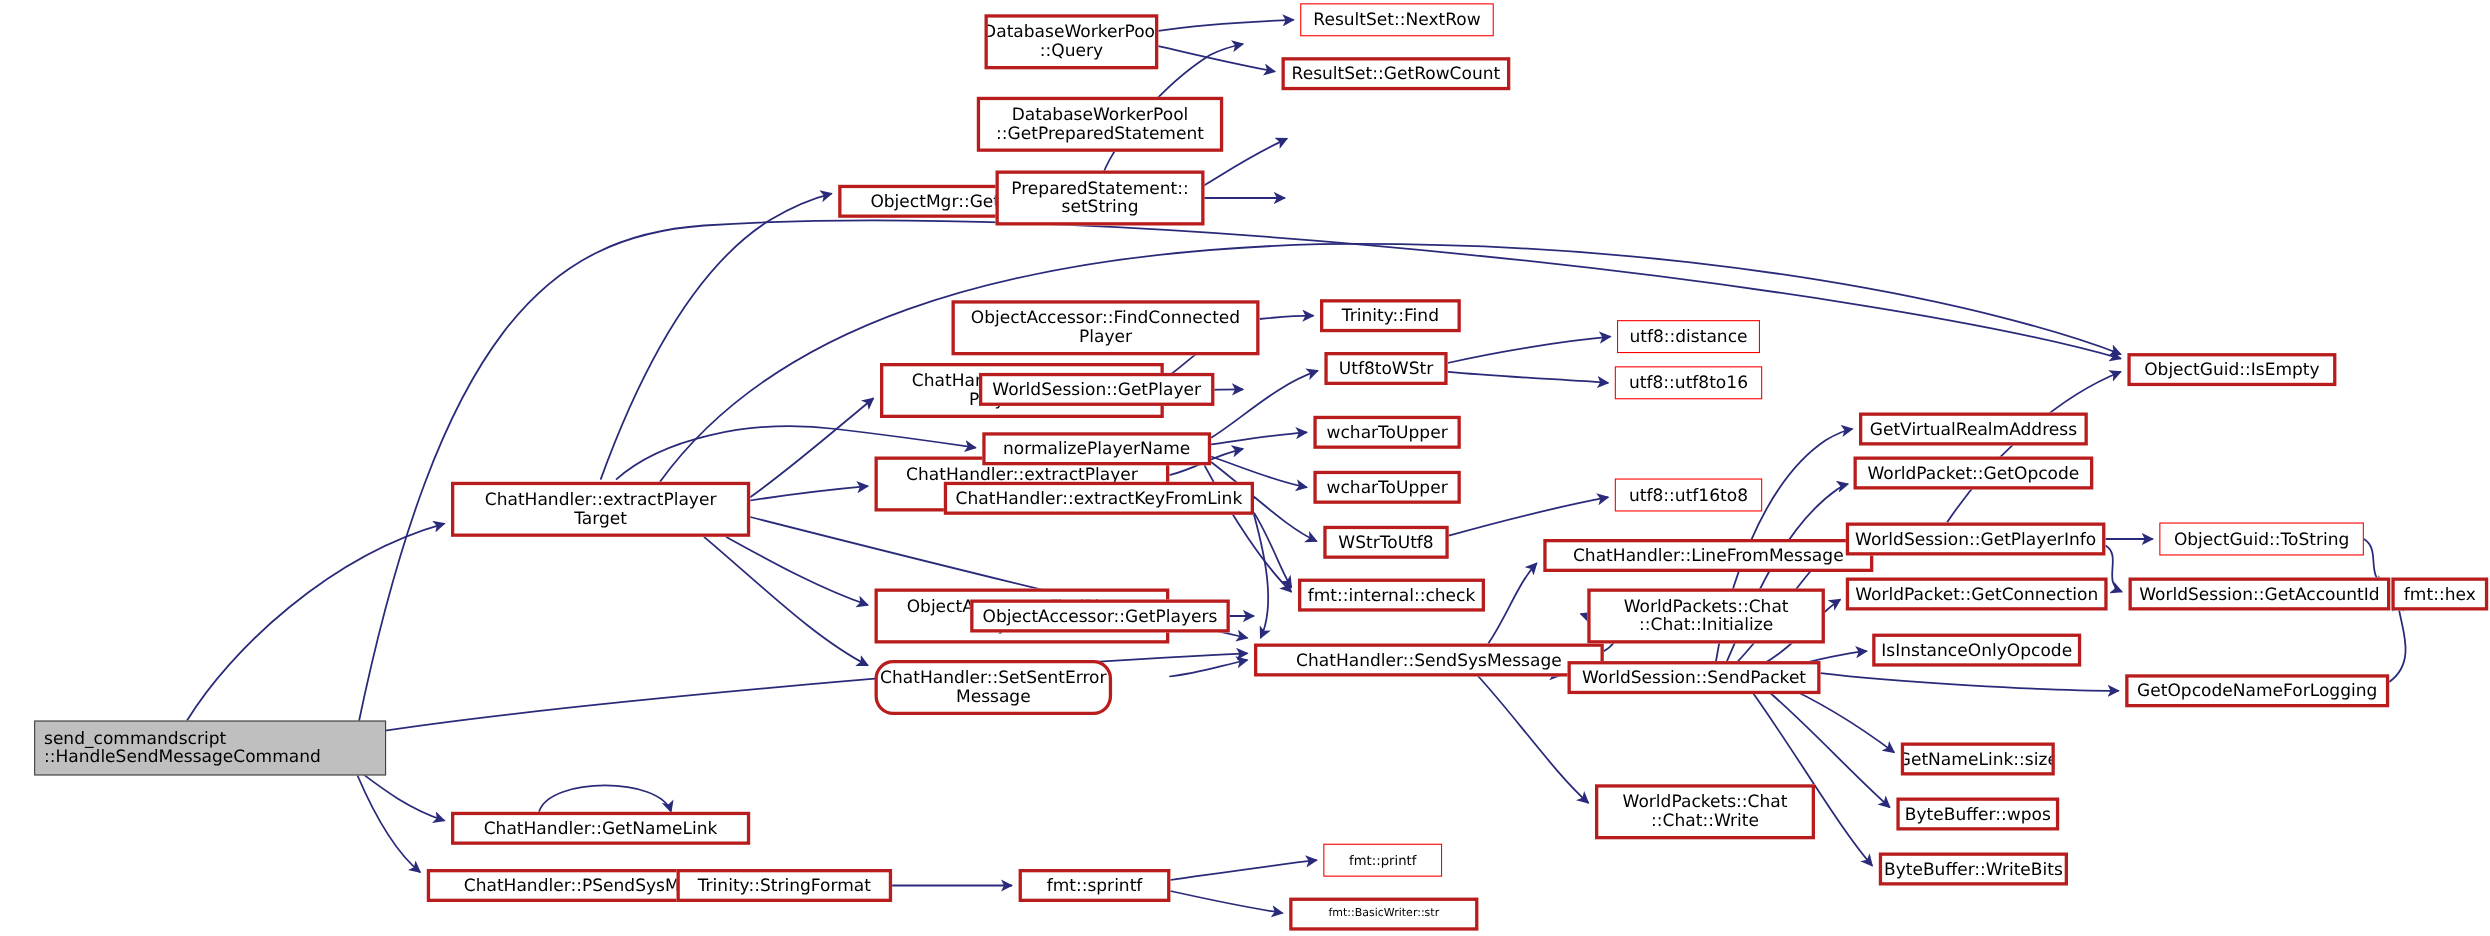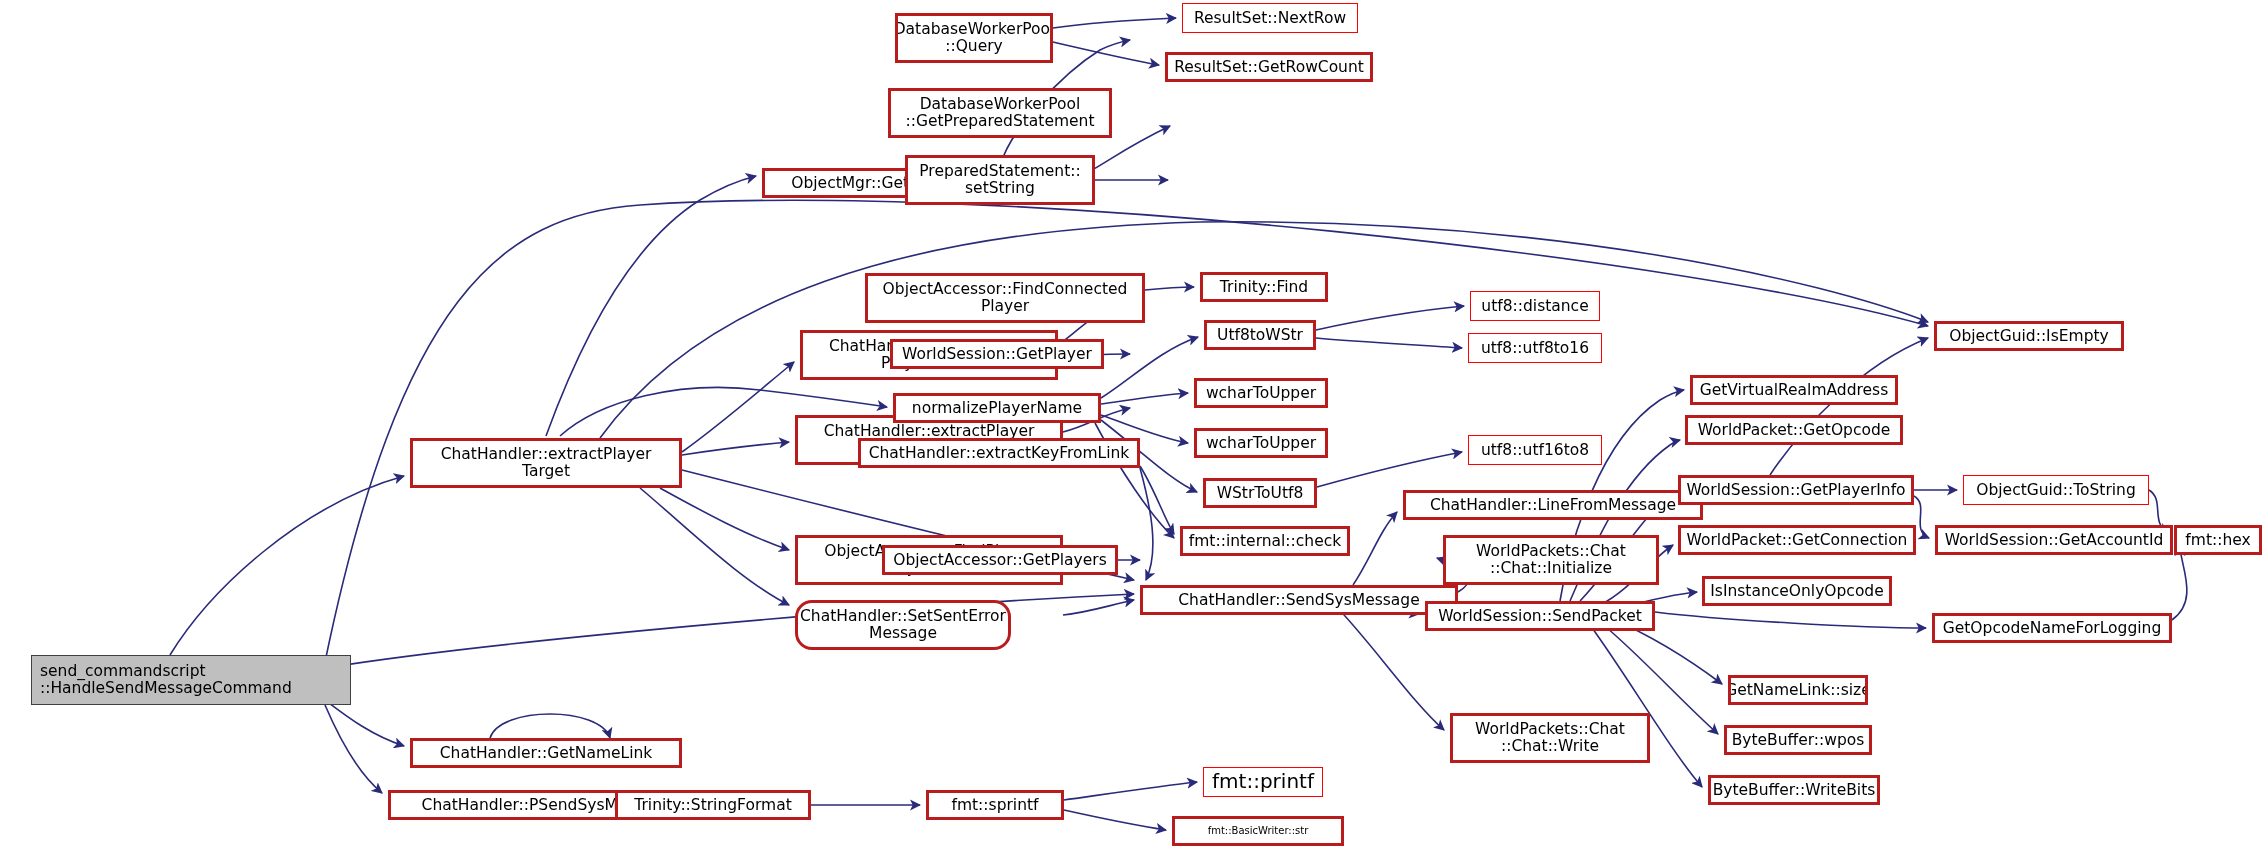--- a/index.html
+++ b/index.html
@@ -139,16 +139,16 @@
       <div class="node" style="left: 1728px; top: 675px; width: 140px; height: 30px; font-size: 15.5px;">GetNameLink::size</div>
       <div class="node" style="left: 1724px; top: 725px; width: 148px; height: 30px; font-size: 15.5px;">ByteBuffer::wpos</div>
       <div class="node" style="left: 1708px; top: 775px; width: 172px; height: 30px; font-size: 15.5px;">ByteBuffer::WriteBits</div>
       <div class="node" style="left: 1934px; top: 321px; width: 190px; height: 30px; font-size: 15.5px;">ObjectGuid::IsEmpty</div>
       <div class="node red" style="left: 1963px; top: 475px; width: 186px; height: 30px; font-size: 15.5px;">ObjectGuid::ToString</div>
       <div class="node" style="left: 1935px; top: 525px; width: 238px; height: 30px; font-size: 15.5px;">WorldSession::GetAccountId</div>
       <div class="node" style="left: 1932px; top: 613px; width: 240px; height: 30px; font-size: 15.5px;">GetOpcodeNameForLogging</div>
       <div class="node" style="left: 2174px; top: 525px; width: 88px; height: 30px; font-size: 15.5px;">fmt::hex</div>
       <div class="node red" style="left: 1182px; top: 3px; width: 176px; height: 30px; font-size: 15.5px;">ResultSet::NextRow</div>
       <div class="node" style="left: 1165px; top: 52px; width: 208px; height: 30px; font-size: 15.5px;">ResultSet::GetRowCount</div>
-      <div class="node red" style="left: 1203px; top: 767px; width: 120px; height: 30px; font-size: 20px;">fmt::printf</div>
+      <div class="node red" style="left: 1203px; top: 767px; width: 108px; height: 30px; font-size: 12px;">fmt::printf</div>
       <div class="node" style="left: 1172px; top: 816px; width: 172px; height: 30px; font-size: 10px;">fmt::BasicWriter::str</div>
     </div>
 </div>
 
 </body></html>

